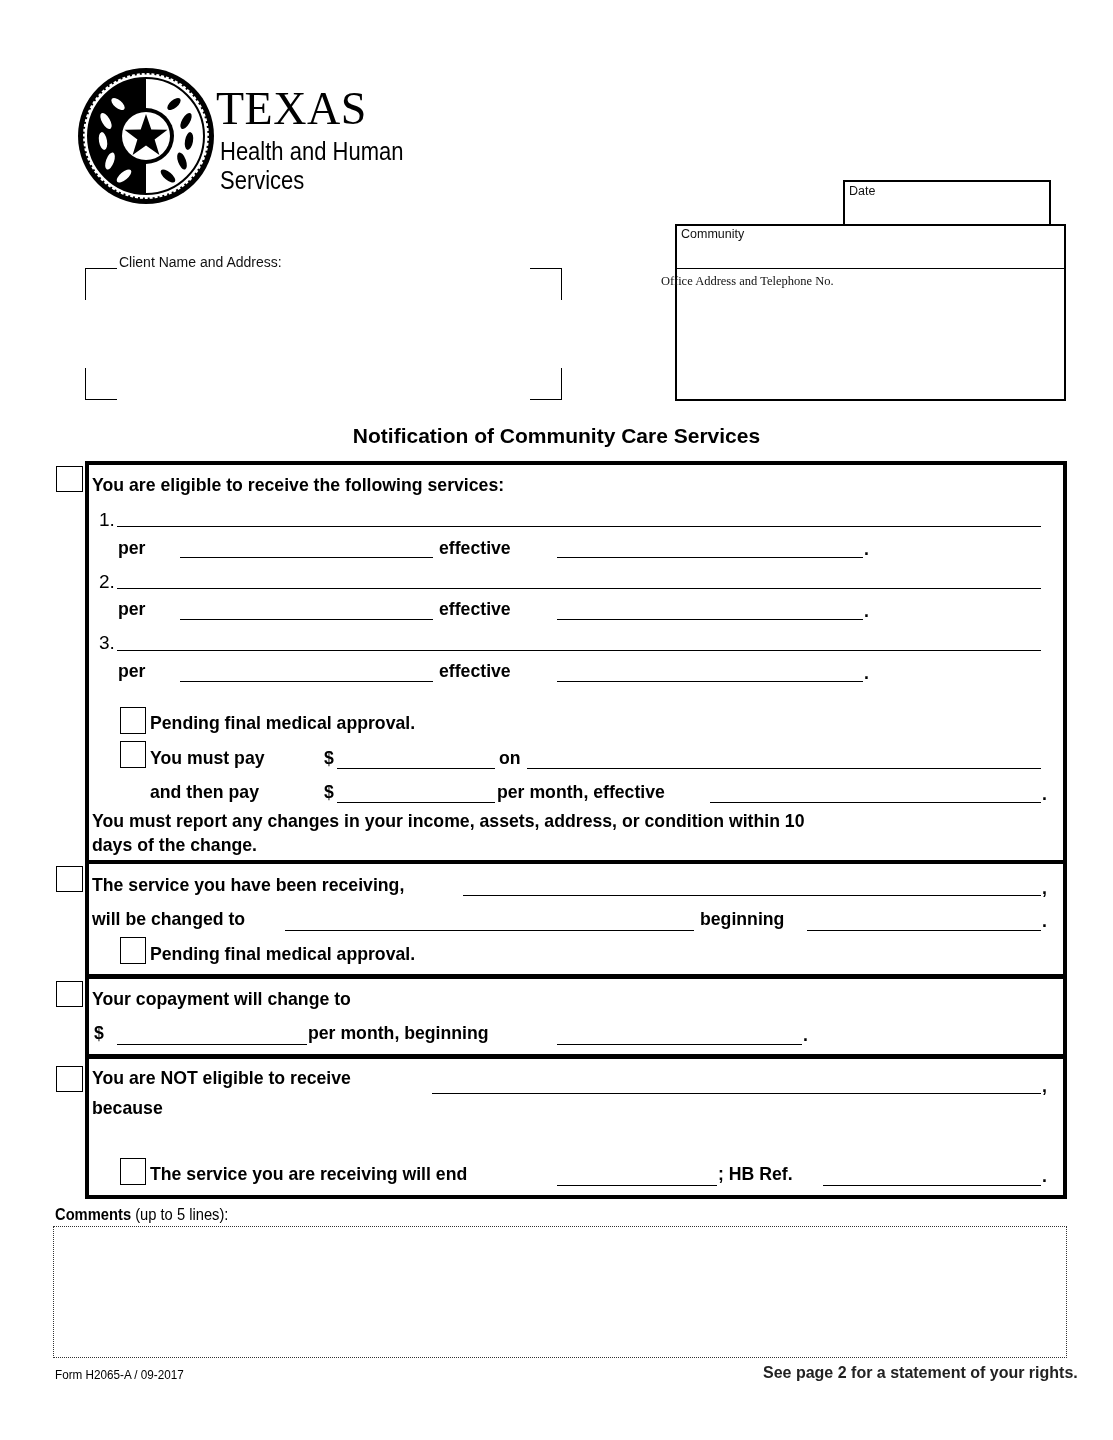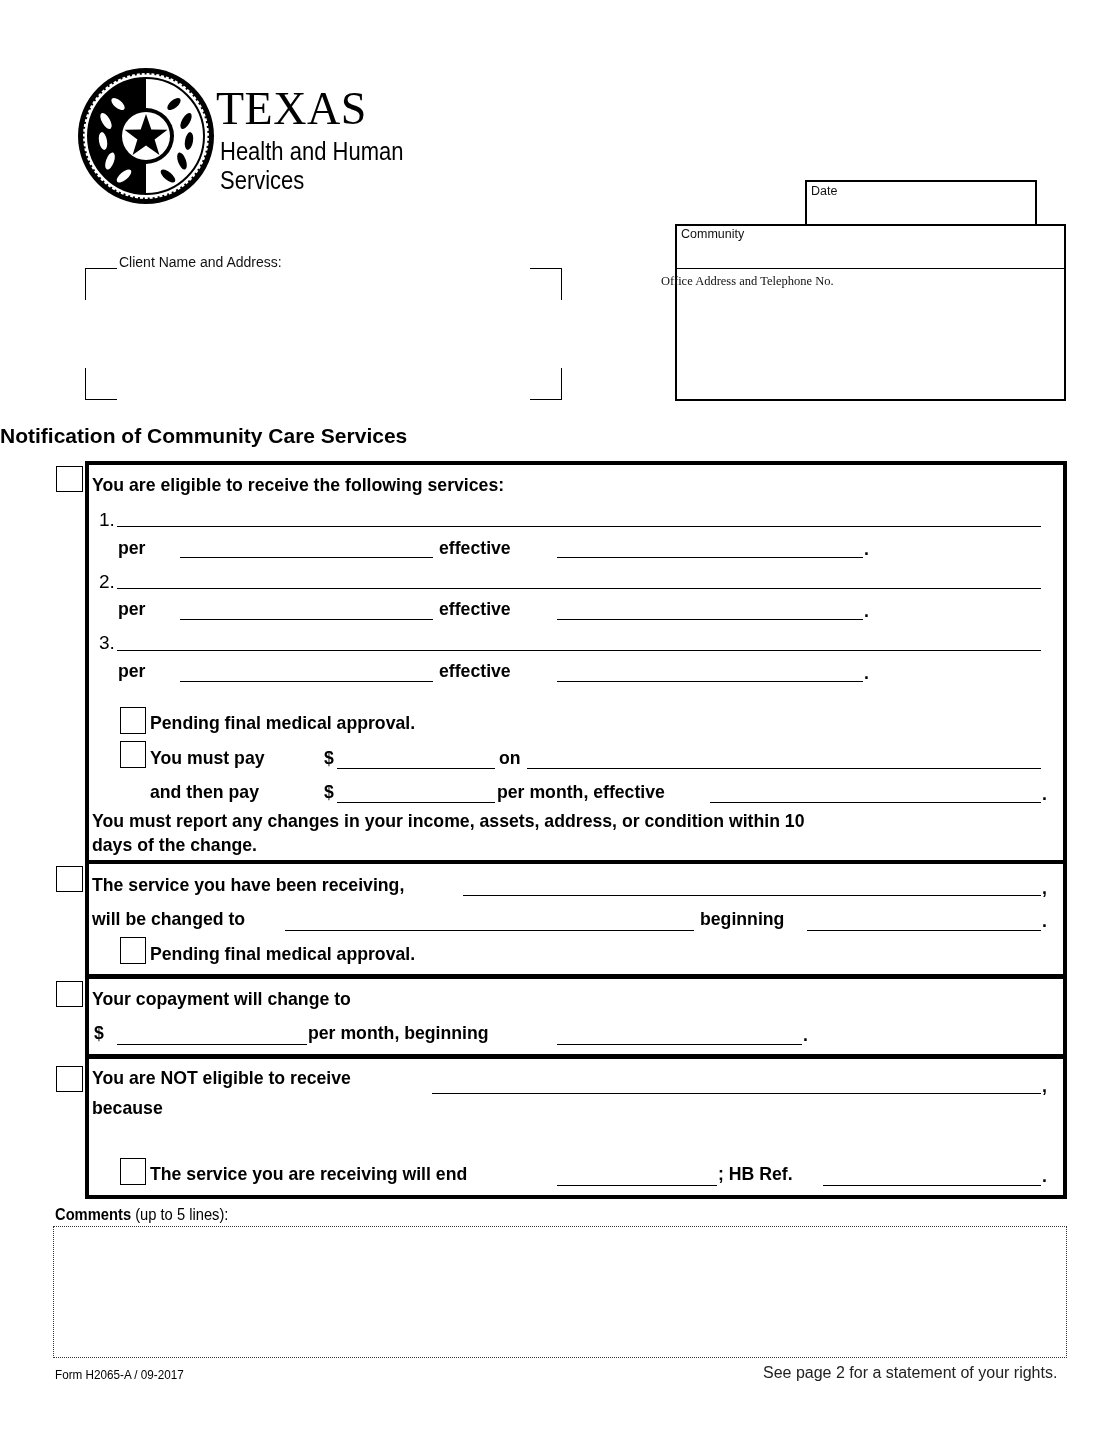--- a/index.html
+++ b/index.html
@@ -6,42 +6,42 @@
   html, body { width: 1113px; height: 1440px; background: #ffffff; }
   body { position: relative; font-family: "Liberation Sans", sans-serif; color: #000; overflow: hidden; }
   .abs { position: absolute; }
 
   
   .logo-seal { left: 76px; top: 66px; width: 140px; height: 140px; }
   .logo-title { left: 216px; top: 84px; font-family: "Liberation Serif", serif; font-size: 46px; letter-spacing: 0.5px; line-height: 50px; }
   .logo-sub { left: 220px; top: 137px; font-family: "Liberation Sans", sans-serif; font-size: 25px; line-height: 29px; transform: scaleX(0.88); transform-origin: left top; }
 
   
-  .date-box { left: 805px; top: 180px; width: 232px; height: 46px; border: 2px solid #000; border-bottom: none; }
+  .date-box { left: 843px; top: 180px; width: 208px; height: 46px; border: 2px solid #000; border-bottom: none; }
   .cw-box { left: 675px; top: 224px; width: 391px; height: 177px; border: 2px solid #000; }
   .cw-divider { left: 675px; top: 268px; width: 391px; height: 0; border-top: 1.5px solid #000; }
   .box-label { font-size: 12.5px; color: #111; }
 
   
   .corner { width: 32px; height: 32px; border-color: #000; border-style: solid; border-width: 0; }
 
-  .title { left: 0; width: 1113px; top: 424px; text-align: left; font-weight: bold; font-size: 21px; }
+  .title { left: 0; width: 1113px; top: 424px; text-align: center; font-weight: bold; font-size: 21px; }
 
   
   .section { left: 85px; width: 982px; border: 4px solid #000; border-top-width: 4px; }
   .chk { width: 27px; height: 26px; border: 1.5px solid #000; background: #fff; }
   .chk-sm { width: 26px; height: 27px; border: 1.5px solid #000; background: #fff; }
   .txt { font-weight: bold; font-size: 19px; transform: scaleX(0.93); transform-origin: left top; white-space: nowrap; line-height: 22px; }
   .txtn { font-size: 19px; line-height: 22px; white-space: nowrap; }
   .line { height: 0; border-top: 1.5px solid #000; }
 
   .comments-label { left: 55px; top: 1206px; font-size: 16px; transform: scaleX(0.92); transform-origin: left top; white-space: nowrap; }
   .comments-box { left: 53px; top: 1226px; width: 1014px; height: 132px; border: 1px dotted #333; }
   .footer-left { left: 55px; top: 1367px; font-size: 13px; transform: scaleX(0.9); transform-origin: left top; }
-  .footer-right { left: 763px; top: 1364px; font-size: 16px; color: #222; white-space: nowrap; }
+  .footer-right { left: 763px; top: 1364px; font-size: 16px; color: #222; white-space: nowrap; font-weight: bold; }
 </style>
 </head>
 <body>
 
 <div class="abs logo-seal">
   <svg width="140" height="140" viewBox="0 0 140 140">
     <circle cx="70" cy="70" r="68" fill="#000"></circle>
     <circle cx="70" cy="70" r="63" fill="#fff"></circle>
     <circle cx="70" cy="70" r="63" fill="none" stroke="#000" stroke-width="3" stroke-dasharray="2 3"></circle>
     <circle cx="70" cy="70" r="58" fill="#fff" stroke="#000" stroke-width="2"></circle>

